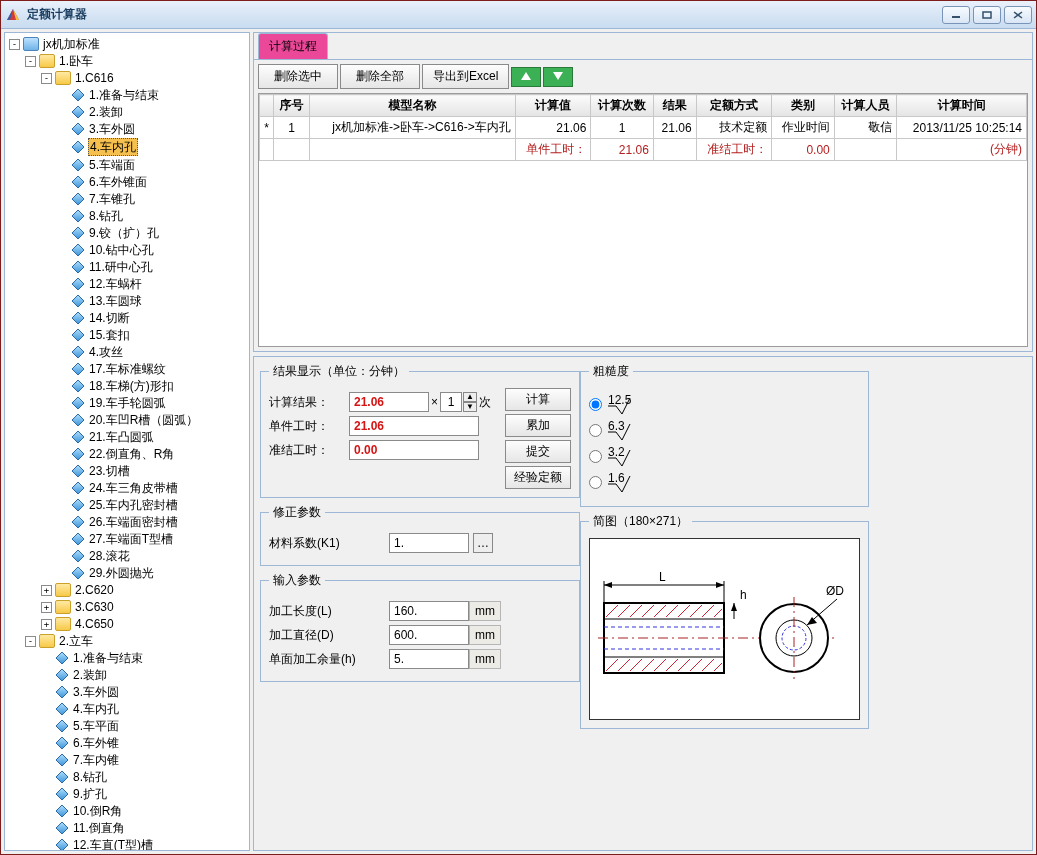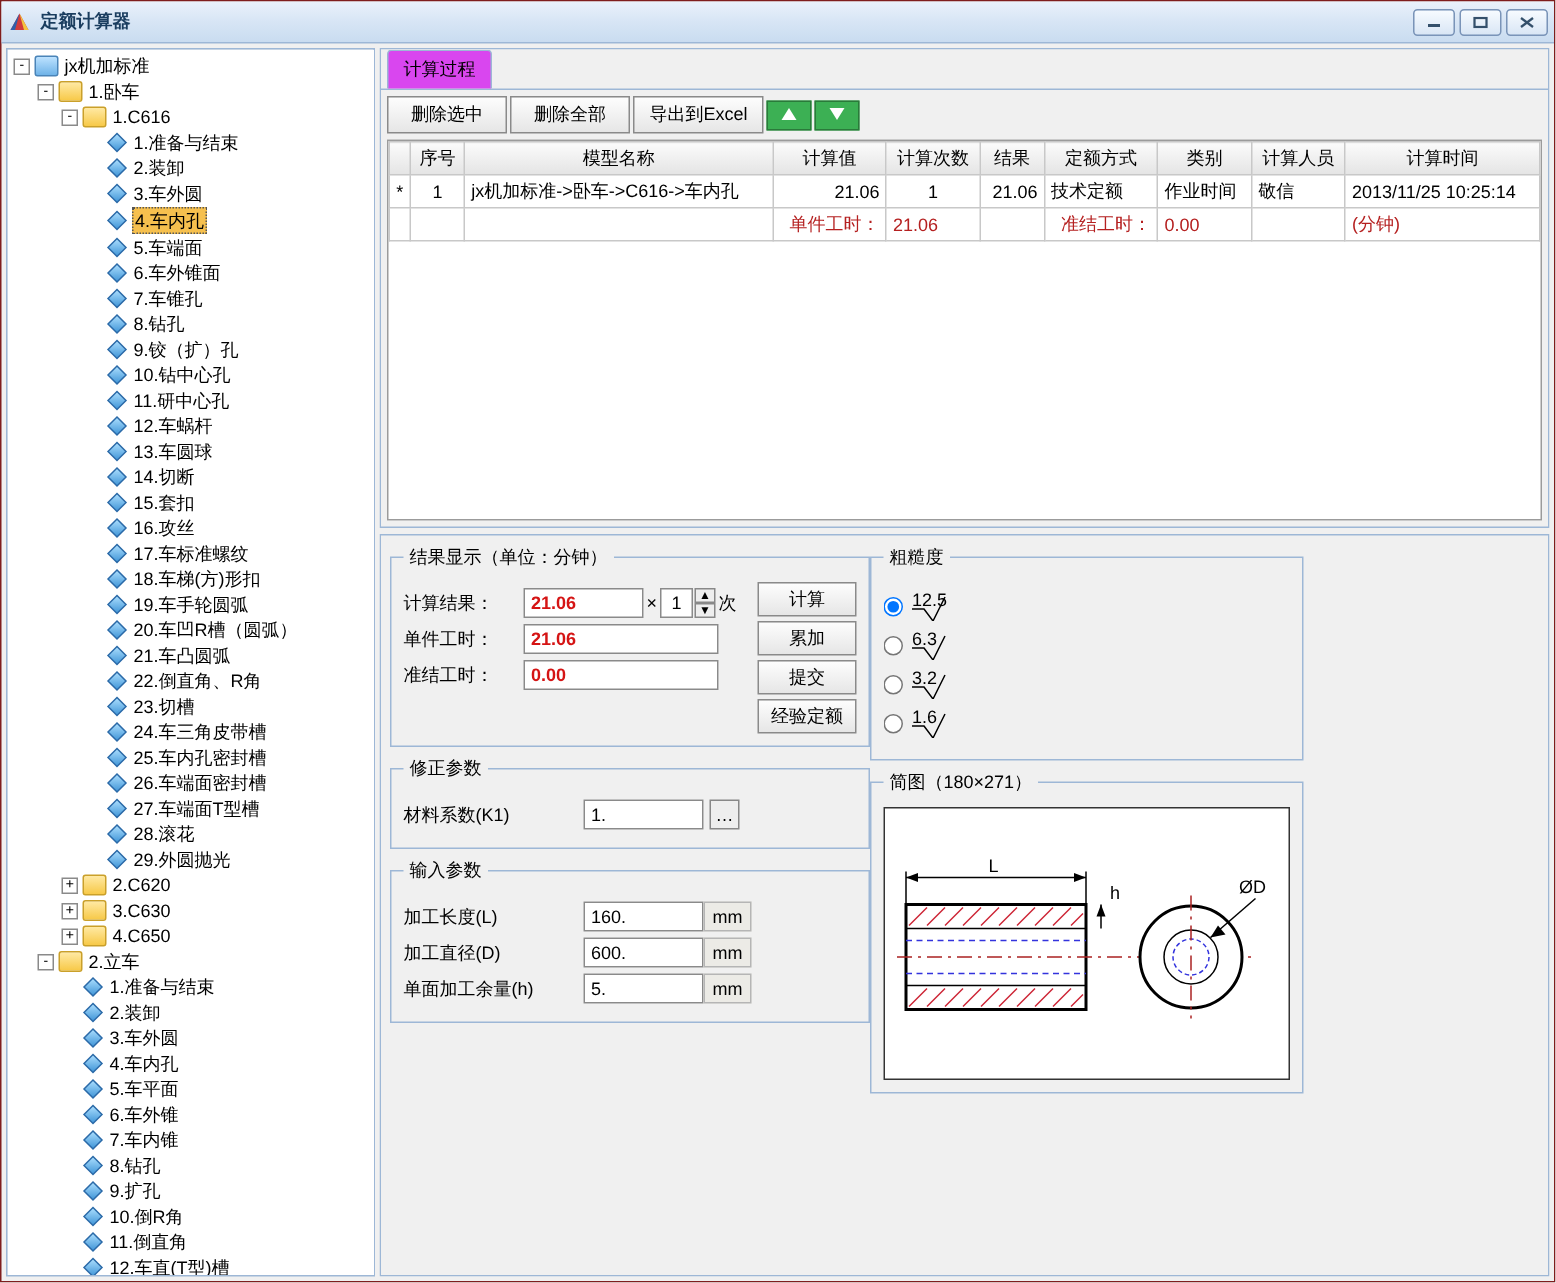--- a/index.html
+++ b/index.html
@@ -29,31 +29,31 @@
   .ico-root{background:linear-gradient(#bde2ff,#6fb3e8);border:1px solid #4a84b8;border-radius:2px}
   .ico-item{width:14px;height:14px}
   .ico-item svg{display:block}
   .sel{background:#f6c04e;border:1px dotted #555;padding:0 1px}
   .tree .lbl{cursor:default;padding:0 1px}
   
   .panel{border:1px solid #9db7d6;background:#f0f0f0;display:flex;flex-direction:column}
   .panel-top{height:320px;margin-bottom:4px}
   .panel-bot{flex:1;padding:6px;overflow:auto}
   .tabstrip{display:flex;border-bottom:1px solid #9db7d6;background:#f0f0f0;padding-left:4px}
-  .tab{padding:4px 10px;border:1px solid #9db7d6;border-bottom:0;background:#d946ef;margin-right:2px;cursor:default;border-radius:3px 3px 0 0}
+  .tab{padding:4px 10px;border:1px solid #9db7d6;border-bottom:0;background:#ec4899;margin-right:2px;cursor:default;border-radius:3px 3px 0 0}
   .toolbar{display:flex;padding:4px;gap:2px;align-items:center}
   .btn{border:1px solid #8a8a8a;background:linear-gradient(#fdfdfd,#e6e6e6);padding:3px 10px;cursor:default;min-width:80px;text-align:center}
   .btn.sm{min-width:30px;padding:2px 4px}
   .btn.green{background:#3cb054;border-color:#2a7a3a}
   
   .grid{flex:1;margin:0 4px 4px;background:#fff;border:1px solid #9b9b9b;overflow:auto}
   table.gt{border-collapse:collapse;width:100%}
   .gt th,.gt td{border:1px solid #c8c8c8;padding:2px 4px;text-align:center;white-space:nowrap}
-  .gt th{background:linear-gradient(#fbfbfb,#e4e4e4);font-weight:normal}
-  .gt td.l{text-align:left}
+  .gt th{background:linear-gradient(#fbfbfb,#e4e4e4);font-weight:bold}
+  .gt td.l{text-align:right}
   .gt td.r{text-align:right}
   .rowmark{width:14px}
   .red{color:#b52020}
   
   .groups{display:flex;gap:0;align-items:flex-start}
   .col-l{display:flex;flex-direction:column;gap:6px;width:320px}
   .col-r{display:flex;flex-direction:column;gap:6px}
   fieldset{border:1px solid #9db7d6;padding:8px;background:#f0f0f0}
   legend{padding:0 4px;background:#f0f0f0}
   .formrow{display:flex;align-items:center;margin:4px 0}
@@ -396,21 +396,21 @@
                               <svg width="14" height="14" viewBox="0 0 14 14">
                                 <polygon points="7,1 13,7 7,13 1,7" fill="url(#gblue)" stroke="#2b6aa8"></polygon>
                                 <defs>
                                   <linearGradient id="gblue" x1="0" y1="0" x2="0" y2="1">
                                     <stop offset="0" stop-color="#aee0ff"></stop>
                                     <stop offset="1" stop-color="#3d93d6"></stop>
                                   </linearGradient>
                                 </defs>
                               </svg>
                             </span>
-                            <span class="lbl">16.攻丝</span>
+                            <span class="lbl">4.攻丝</span>
                           </div>
                         </li>
                         <li>
                           <div class="row">
                             <span class="tw blank"></span>
                             <span class="ico ico-item">
                               <svg width="14" height="14" viewBox="0 0 14 14">
                                 <polygon points="7,1 13,7 7,13 1,7" fill="url(#gblue)" stroke="#2b6aa8"></polygon>
                                 <defs>
                                   <linearGradient id="gblue" x1="0" y1="0" x2="0" y2="1">

